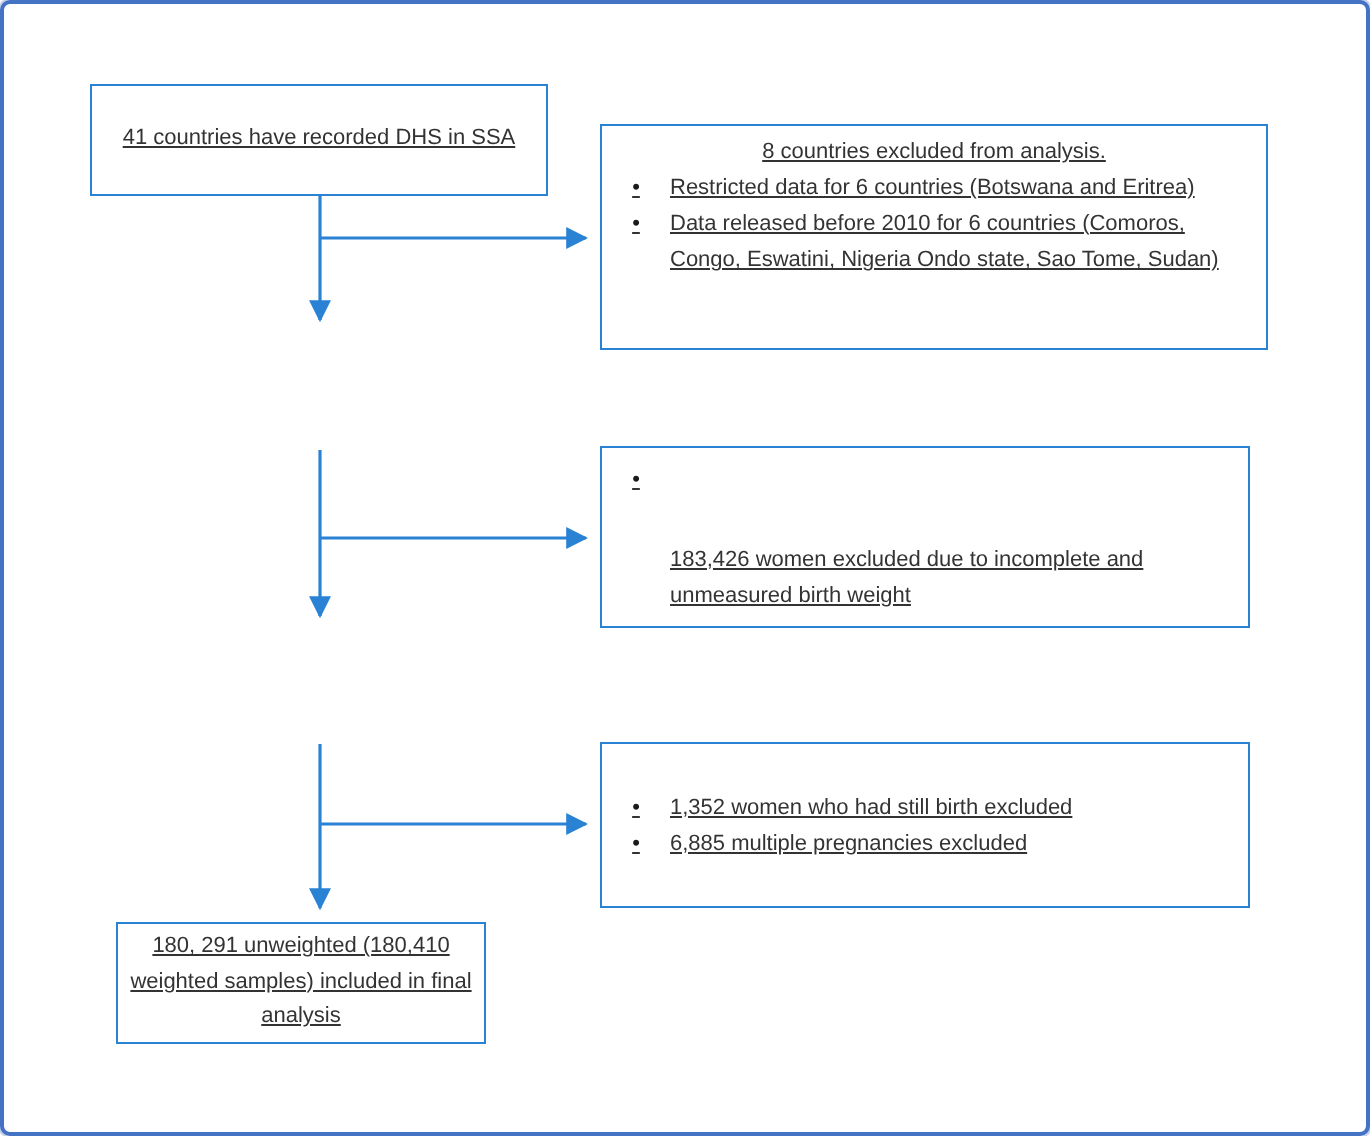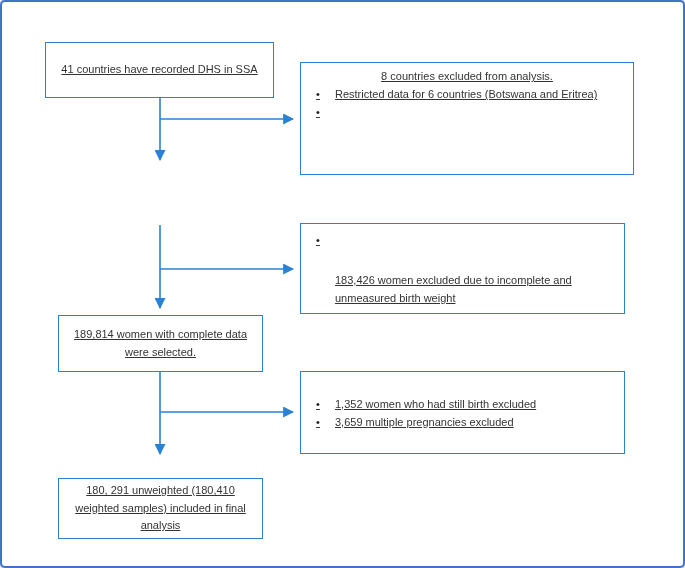--- a/index.html
+++ b/index.html
@@ -63,21 +63,21 @@
     color: var(--bullet, #1a1a1a);
   }
   .bullet .btext.narrow {
     max-width: 266px;
     margin-top: 40px;
   }
   
   #step-1 { left: 43px;  top: 40px;  width: 229px; min-height: 56px; }
   #step-2 { left: 43px;  top: 165px; width: 228px; min-height: 58px; }
   #step-3 { left: 56px;  top: 313px; width: 205px; min-height: 57px; }
-  #step-4 { left: 56px;  top: 459px; width: 205px; min-height: 58px; margin-top: 17px; }
+  #step-4 { left: 56px;  top: 459px; width: 185px; min-height: 58px; }
   #excl-1 { left: 298px; top: 60px;  width: 334px; min-height: 113px; }
   #excl-2 { left: 298px; top: 221px; width: 325px; min-height: 91px; }
   #excl-3 { left: 298px; top: 369px; width: 325px; min-height: 83px; }
 </style>
 </head>
 <body>
 
 <div class="canvas">
 
   <svg class="connectors" width="681" height="564" viewBox="0 0 681 564">
@@ -105,43 +105,41 @@
   </div>
 
   <div class="node excl" id="excl-1">
     <div class="excl-title">8 countries excluded from analysis.</div>
     <div class="bullet">
       <span class="dot">•</span>
       <span class="btext">Restricted data for 6 countries (Botswana and Eritrea)</span>
     </div>
     <div class="bullet">
       <span class="dot">•</span>
+      <span class="btext">Data released before 2010 for 6 countries (Comoros, Congo, Eswatini, Nigeria Ondo state, Sao Tome, Sudan)</span>
     </div>
   </div>
 
 
   <div class="node excl center-v" id="excl-2">
     <div class="bullet">
       <span class="dot">•</span>
       <span class="btext narrow">183,426 women excluded due to incomplete and unmeasured birth weight</span>
     </div>
   </div>
 
-  <div class="node step" id="step-3">
-    <span>189,814 women with complete data were selected.</span>
-  </div>
 
   <div class="node excl center-v" id="excl-3">
     <div class="bullet">
       <span class="dot">•</span>
       <span class="btext">1,352 women who had still birth excluded</span>
     </div>
     <div class="bullet">
       <span class="dot">•</span>
-      <span class="btext">3,659 multiple pregnancies excluded</span>
+      <span class="btext">6,885 multiple pregnancies excluded</span>
     </div>
   </div>
 
   <div class="node step" id="step-4">
     <span>180, 291 unweighted (180,410 weighted samples) included in final analysis</span>
   </div>
 
 </div>
 
 </body></html>

